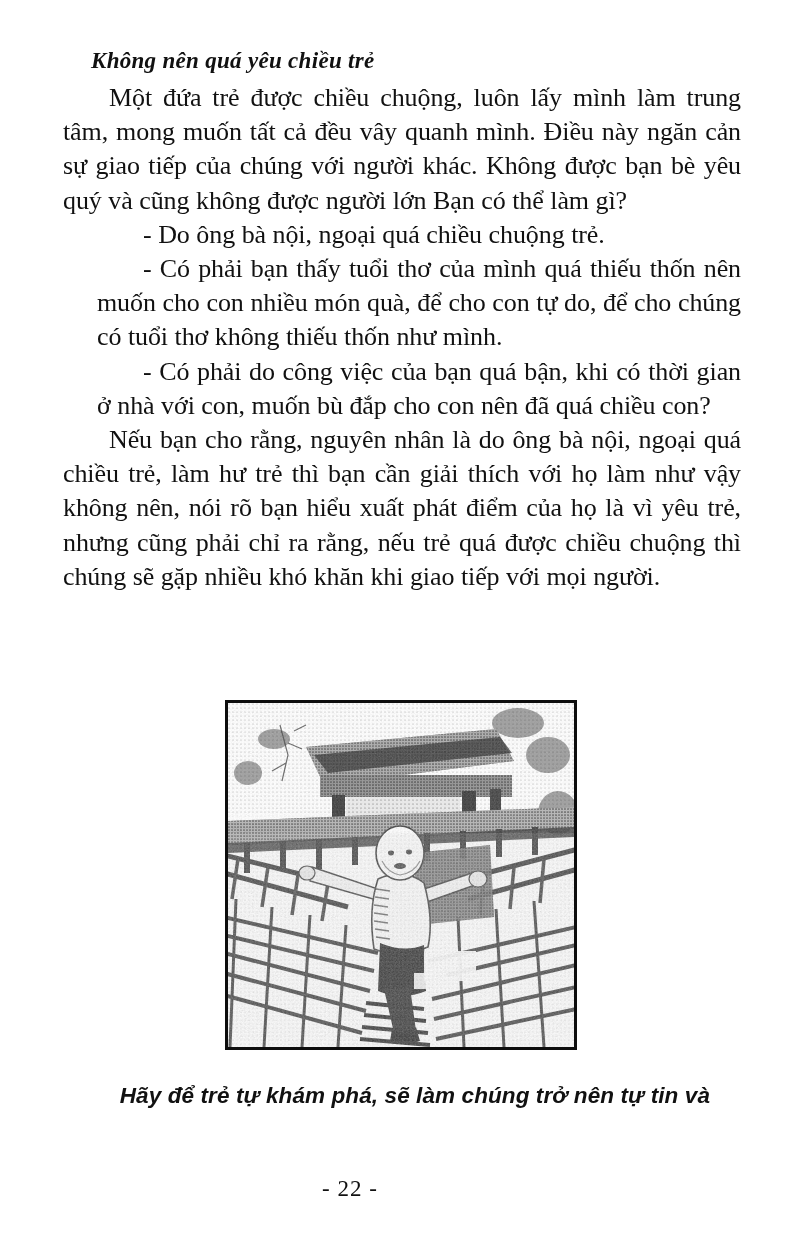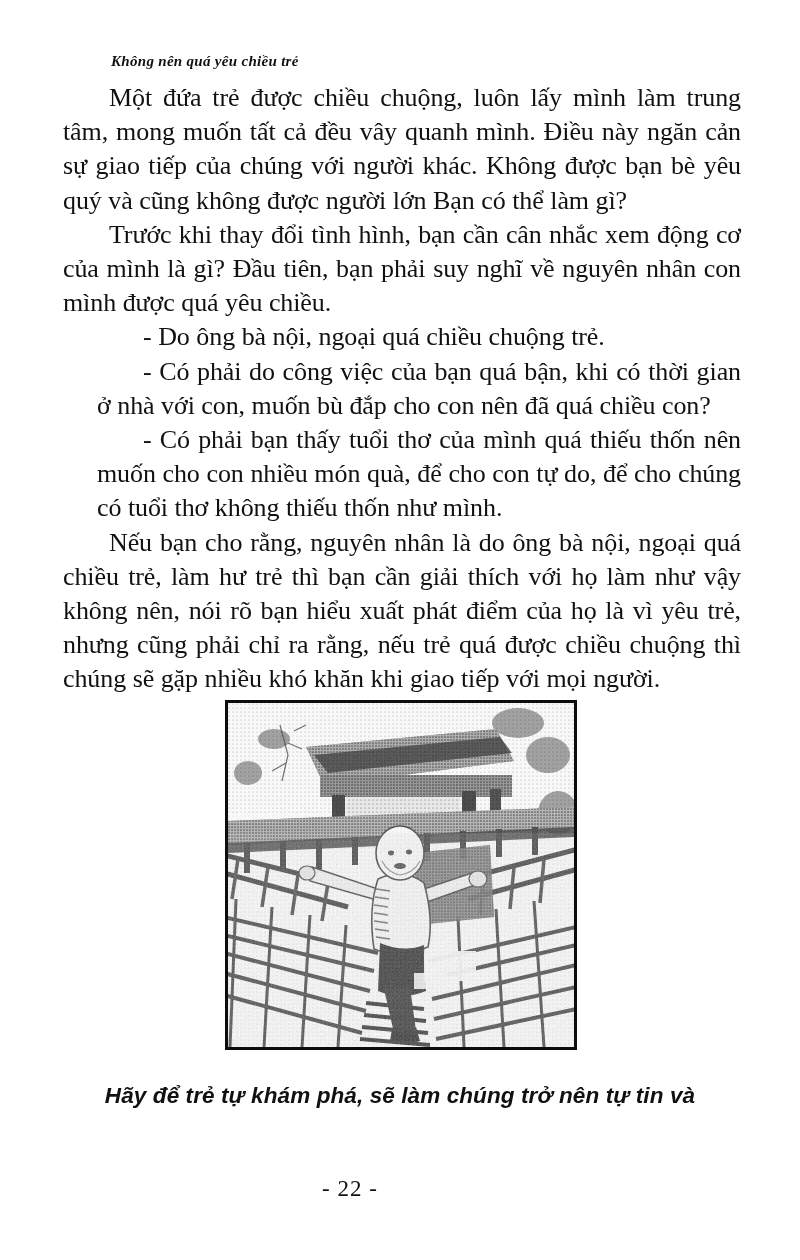--- a/index.html
+++ b/index.html
@@ -27,23 +27,23 @@
   .content {
     position: absolute;
     left: 63px;
     top: 46px;
     width: 678px;
   }
 
   .section-heading {
     font-family: "Liberation Serif", "DejaVu Serif", serif;
     font-style: italic;
-    font-size: 15px;
+    font-size: 23px;
     line-height: 30px;
-    margin: 0 0 5px 48px;
+    margin: 0 0 5px 28px;
     letter-spacing: 0.3px;
     white-space: nowrap;
   }
 
   .para {
     font-size: 26px;
     line-height: 34.2px;
     text-align: justify;
     text-justify: inter-word;
     margin: 0;
@@ -82,21 +82,21 @@
       repeating-conic-gradient(from 0deg at 50% 50%, rgba(0,0,0,0.10) 0deg 12deg, rgba(255,255,255,0) 12deg 24deg),
       #ffffff;
   }
   .ph-svg { display:block; width:100%; height:100%; }
 
   .caption {
     position: absolute;
     left: 90px;
     top: 1078px;
     width: 620px;
-    text-align: center;
+    text-align: right;
     font-family: "Liberation Sans", "DejaVu Sans", sans-serif;
     font-style: italic;
     font-weight: bold;
     font-size: 22.5px;
     line-height: 36px;
     color: #111111;
     letter-spacing: 0.1px;
   }
 
   .page-number {
@@ -114,24 +114,23 @@
 </head>
 <body>
 
 <div class="page">
 
   <div class="content">
 
     <h2 class="section-heading">Không nên quá yêu chiều trẻ</h2>
 
     <p class="para">Một đứa trẻ được chiều chuộng, luôn lấy mình làm trung tâm, mong muốn tất cả đều vây quanh mình. Điều này ngăn cản sự giao tiếp của chúng với người khác. Không được bạn bè yêu quý và cũng không được người lớn Bạn có thể làm gì?</p>
-    <p class="para">Trước khi thay đổi tình hình, bạn cần cân nhắc xem động cơ của mình là gì? Đầu tiên, bạn phải suy nghĩ về nguyên nhân con mình được quá yêu chiều.</p>
     <p class="para dash">- Do ông bà nội, ngoại quá chiều chuộng trẻ.</p>
+    <p class="para dash">- Có phải bạn thấy tuổi thơ của mình quá thiếu thốn nên muốn cho con nhiều món quà, để cho con tự do, để cho chúng có tuổi thơ không thiếu thốn như mình.</p>
     <p class="para dash">- Có phải do công việc của bạn quá bận, khi có thời gian ở nhà với con, muốn bù đắp cho con nên đã quá chiều con?</p>
-    <p class="para dash">- Có phải bạn thấy tuổi thơ của mình quá thiếu thốn nên muốn cho con nhiều món quà, để cho con tự do, để cho chúng có tuổi thơ không thiếu thốn như mình.</p>
     <p class="para">Nếu bạn cho rằng, nguyên nhân là do ông bà nội, ngoại quá chiều trẻ, làm hư trẻ thì bạn cần giải thích với họ làm như vậy không nên, nói rõ bạn hiểu xuất phát điểm của họ là vì yêu trẻ, nhưng cũng phải chỉ ra rằng, nếu trẻ quá được chiều chuộng thì chúng sẽ gặp nhiều khó khăn khi giao tiếp với mọi người.</p>
   </div>
 
   <div class="figure">
     <div class="figure-inner">
       <svg class="ph-svg" viewBox="0 0 346 344" preserveAspectRatio="none">
         <defs>
           <filter id="grain">
             <feTurbulence type="fractalNoise" baseFrequency="0.95" numOctaves="4" seed="7" result="n"></feTurbulence>
             <feColorMatrix in="n" type="saturate" values="0"></feColorMatrix>

